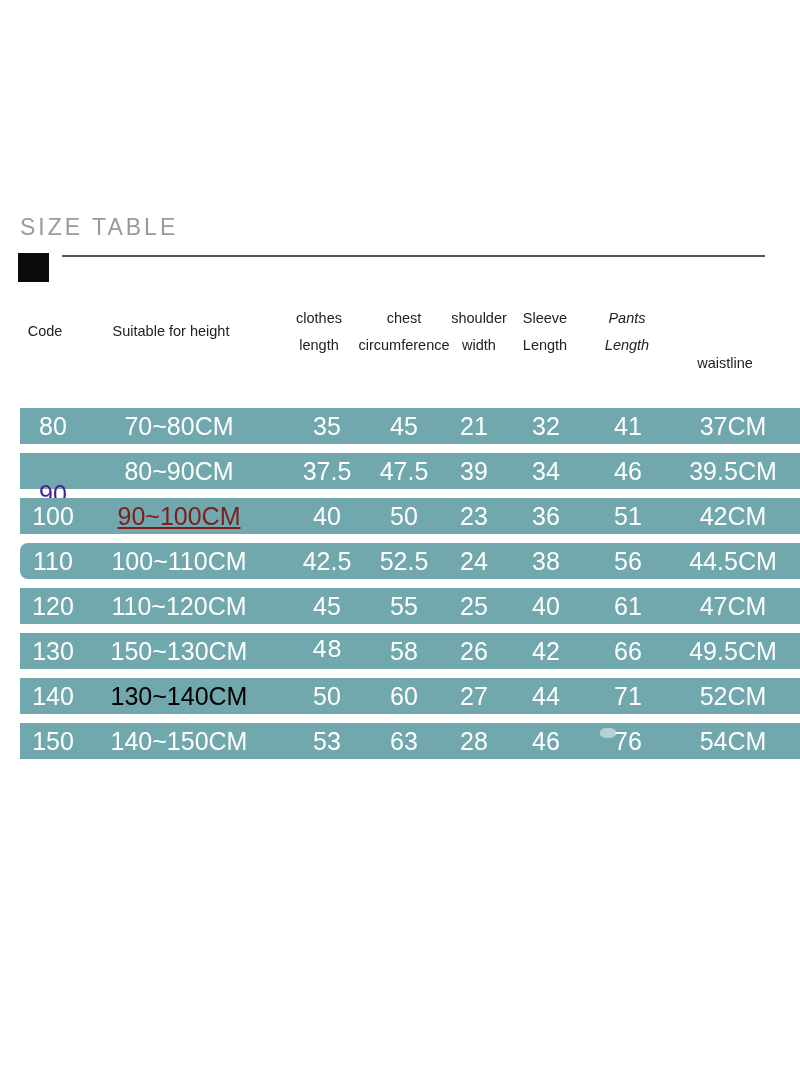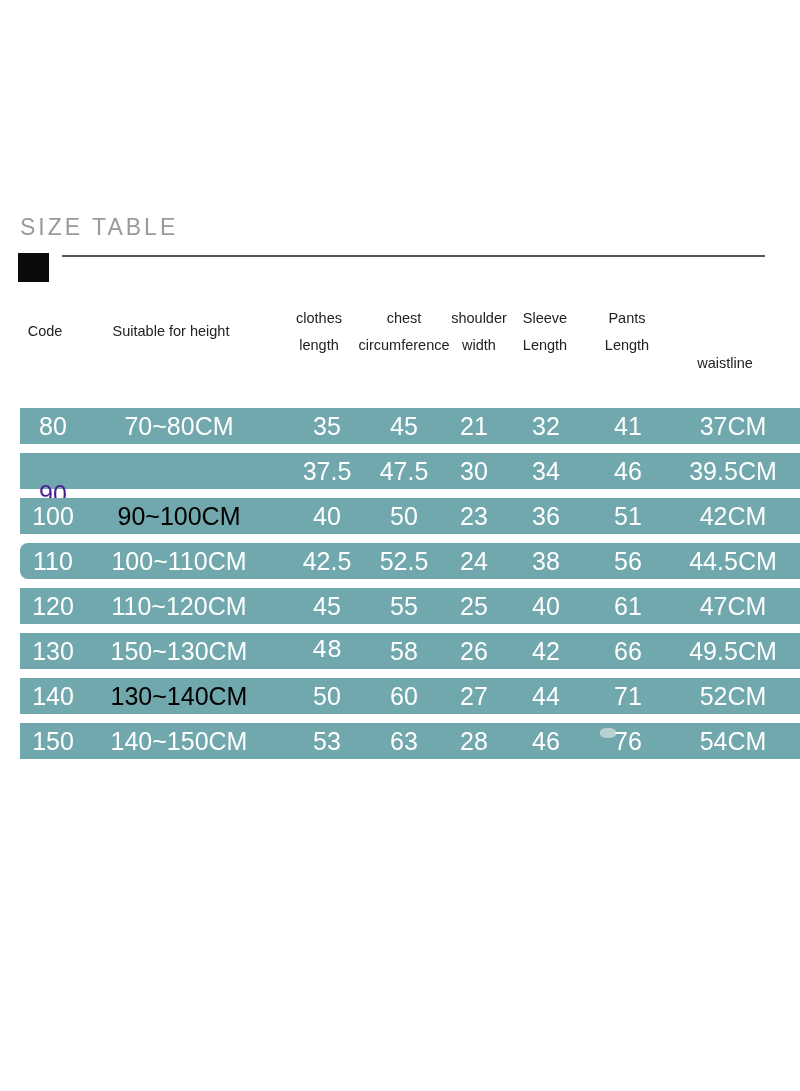--- a/index.html
+++ b/index.html
@@ -120,21 +120,21 @@
   .c-pants      { left: 580px; width: 56px;  }
   .c-waist      { left: 650px; width: 126px; }
 
   
   .h-code       { left: 14px;  width: 62px;  top: 18px; }
   .h-height     { left: 78px;  width: 186px; top: 18px; }
   .h-clothes    { left: 284px; width: 70px;  top: 5px;  }
   .h-chest      { left: 352px; width: 104px; top: 5px;  }
   .h-shoulder   { left: 440px; width: 78px;  top: 5px;  }
   .h-sleeve     { left: 510px; width: 70px;  top: 5px;  }
-  .h-pants      { left: 592px; width: 70px;  top: 5px;  }
+  .h-pants      { left: 592px; width: 70px;  top: 5px; font-style: italic;  }
   .h-waist      { left: 662px; width: 126px; top: 18px; margin-top: 32px; }
 
   .smudge {
     position: absolute;
     left: 600px;
     top: 728px;
     width: 16px;
     height: 10px;
     background: #f2f2f2;
     opacity: .55;
@@ -195,30 +195,31 @@
           <div class="cell c-height" style="color: rgb(255, 255, 255);">70~80CM</div>
           <div class="cell c-clothes" style="color: rgb(255, 255, 255);">35</div>
           <div class="cell c-chest" style="color: rgb(255, 255, 255);">45</div>
           <div class="cell c-shoulder" style="color: rgb(255, 255, 255);">21</div>
           <div class="cell c-sleeve" style="color: rgb(255, 255, 255);">32</div>
           <div class="cell c-pants" style="color: rgb(255, 255, 255);">41</div>
           <div class="cell c-waist" style="color: rgb(255, 255, 255);">37CM</div>
         </div>
         <div class="row" style="top: 99px; background: rgb(112, 168, 173);">
           <div class="cell c-code" style="color: #4c1d95; margin-top: 23px;">90</div>
+          <div class="cell c-height" style="color: rgb(255, 255, 255);">80~90CM</div>
           <div class="cell c-clothes" style="color: rgb(255, 255, 255);">37.5</div>
           <div class="cell c-chest" style="color: rgb(255, 255, 255);">47.5</div>
-          <div class="cell c-shoulder" style="color: rgb(255, 255, 255);">30</div>
+          <div class="cell c-shoulder" style="color: rgb(255, 255, 255);">39</div>
           <div class="cell c-sleeve" style="color: rgb(255, 255, 255);">34</div>
           <div class="cell c-pants" style="color: rgb(255, 255, 255);">46</div>
           <div class="cell c-waist" style="color: rgb(255, 255, 255);">39.5CM</div>
         </div>
         <div class="row" style="top: 144px; background: rgb(112, 168, 173);">
           <div class="cell c-code" style="color: rgb(255, 255, 255);">100</div>
-          <div class="cell c-height" style="color: #000000;">90~100CM</div>
+          <div class="cell c-height" style="color: #7f1d1d; text-decoration: underline;">90~100CM</div>
           <div class="cell c-clothes" style="color: rgb(255, 255, 255);">40</div>
           <div class="cell c-chest" style="color: rgb(255, 255, 255);">50</div>
           <div class="cell c-shoulder" style="color: rgb(255, 255, 255);">23</div>
           <div class="cell c-sleeve" style="color: rgb(255, 255, 255);">36</div>
           <div class="cell c-pants" style="color: rgb(255, 255, 255);">51</div>
           <div class="cell c-waist" style="color: rgb(255, 255, 255);">42CM</div>
         </div>
         <div class="row" style="top: 189px; background: rgb(112, 168, 173); border-radius: 8px;">
           <div class="cell c-code" style="color: rgb(255, 255, 255);">110</div>
           <div class="cell c-height" style="color: rgb(255, 255, 255);">100~110CM</div>

